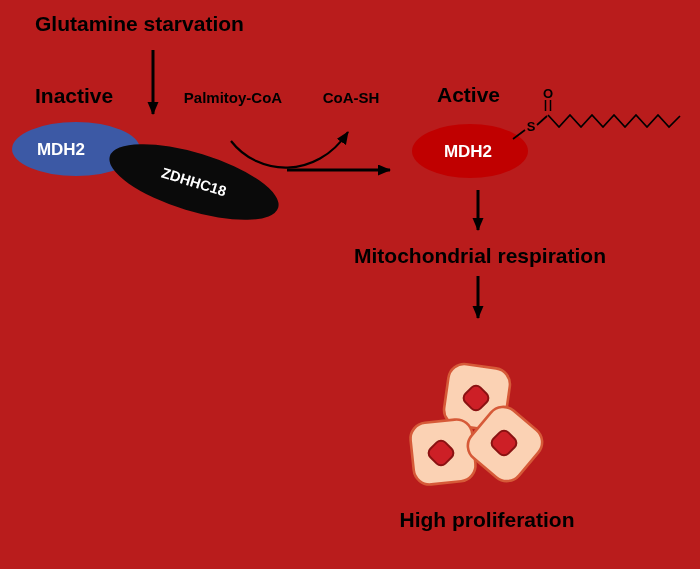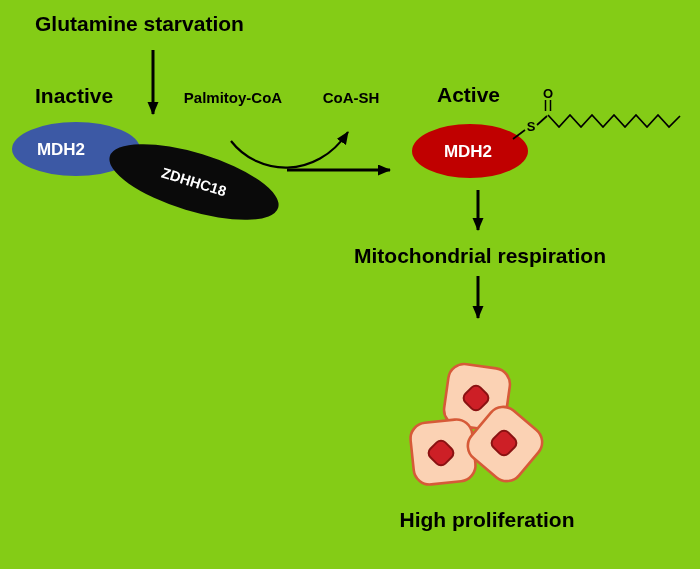--- a/index.html
+++ b/index.html
@@ -1,20 +1,20 @@
 <!DOCTYPE html>
 <html><head>
 <meta charset="utf-8">
 <style>
   html, body { margin: 0; padding: 0; background: #ffffff; }
   .canvas {
     position: relative;
     width: 700px;
     height: 569px;
-    background: #84cc16;
+    background: #b91c1c;
     font-family: "Liberation Sans", sans-serif;
     overflow: hidden;
   }
   svg text {
     font-family: "Liberation Sans", sans-serif;
     fill: #000000;
   }
   .t-big   { font-size: 21px; font-weight: bold; }
   .t-med   { font-size: 15px; font-weight: bold; }
   .t-oval  { font-size: 17px; font-weight: bold; fill: #ffffff; }

